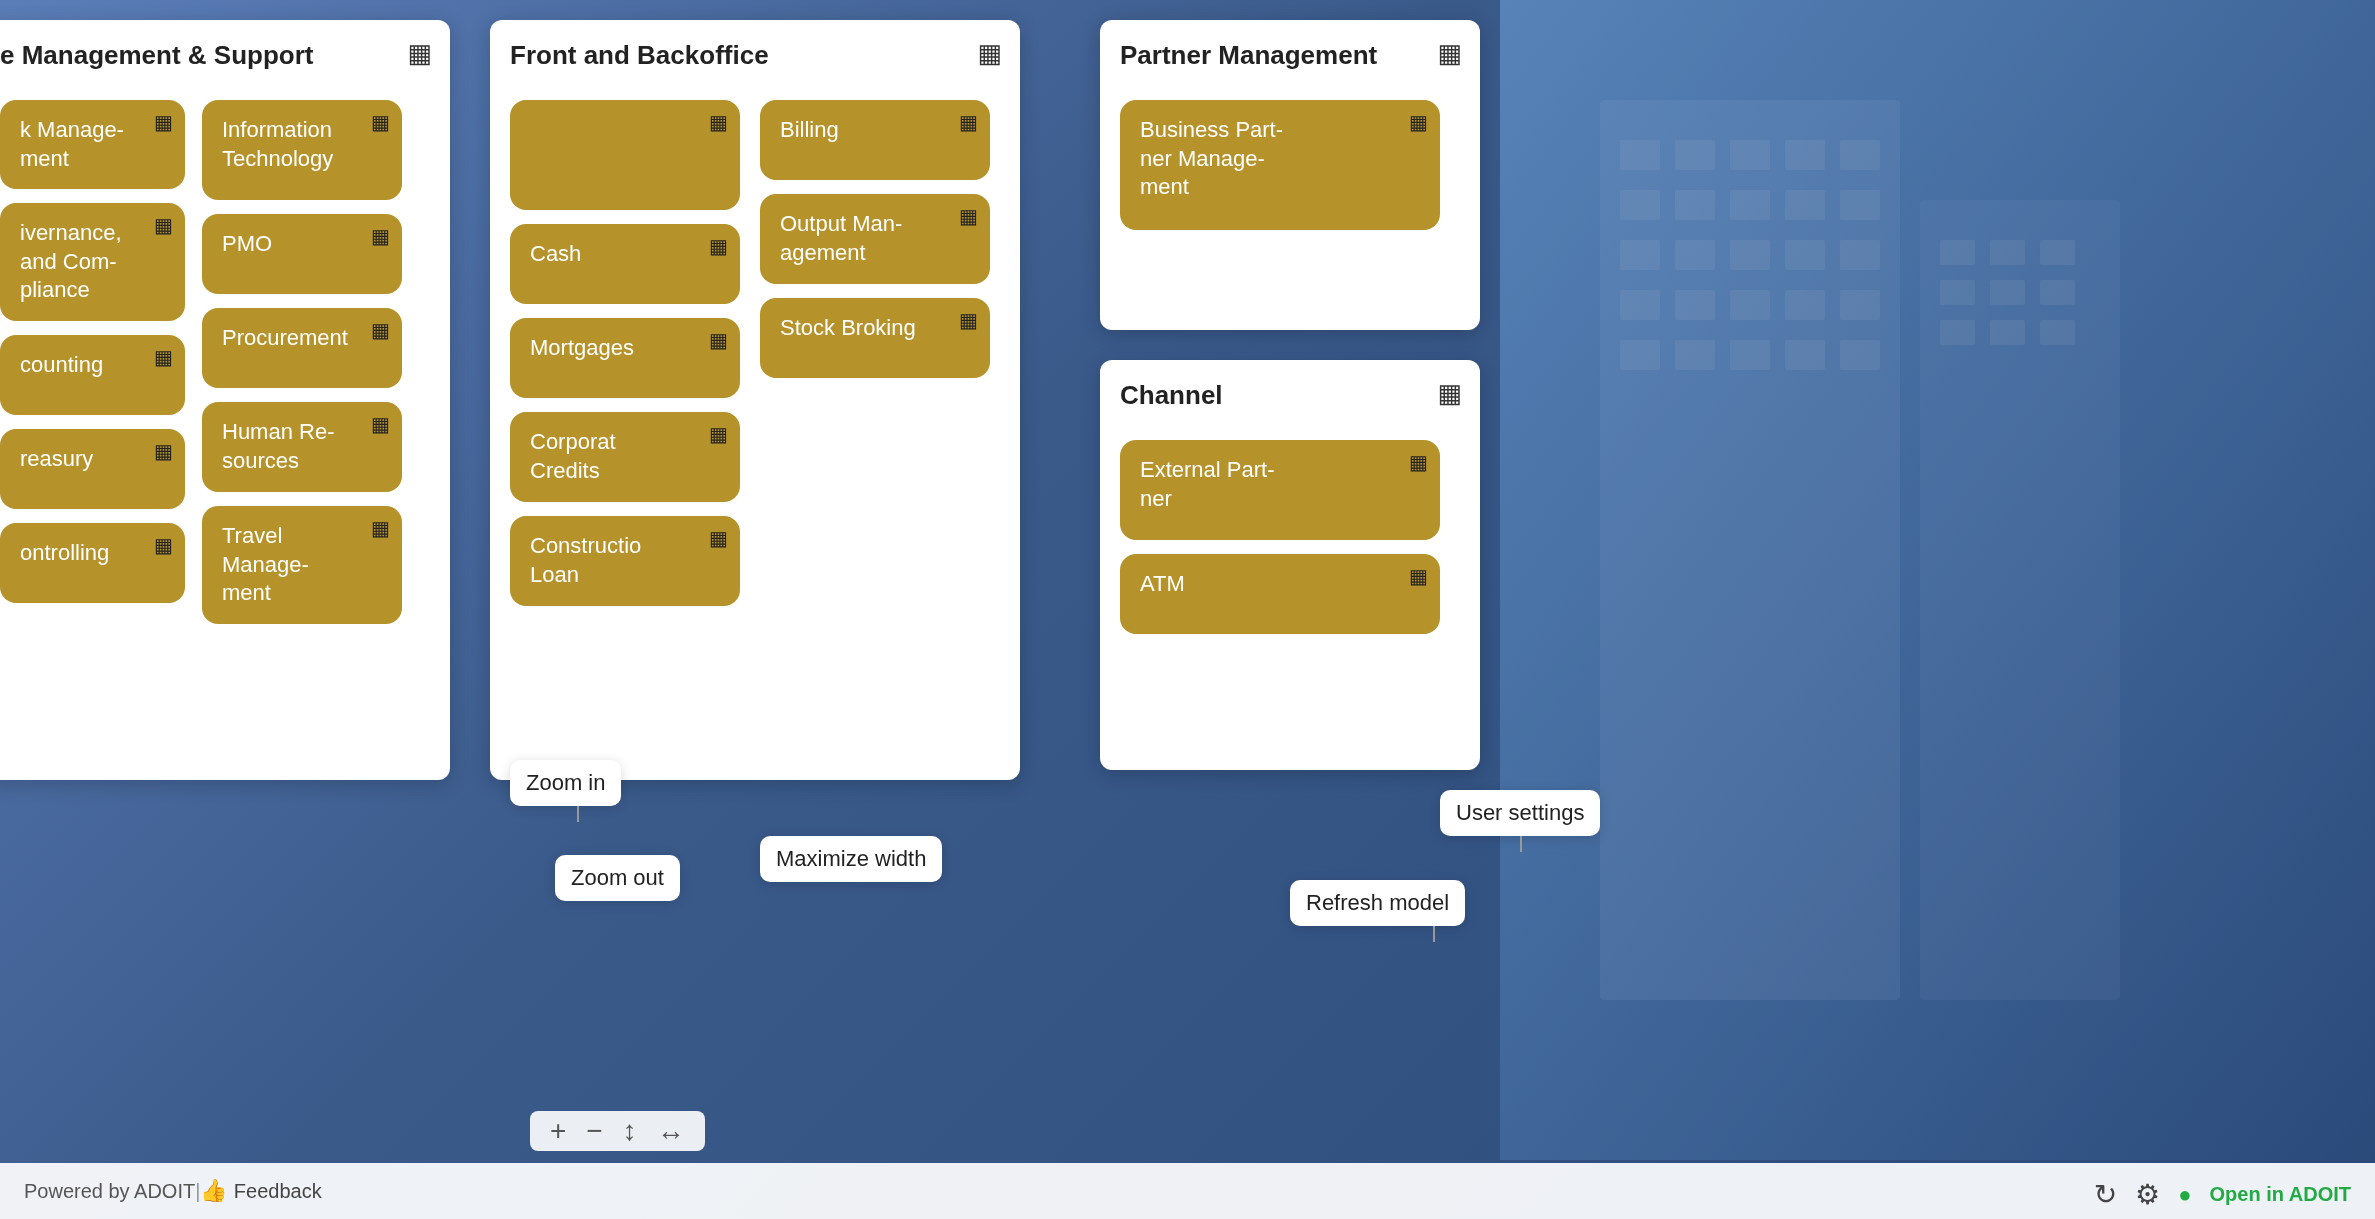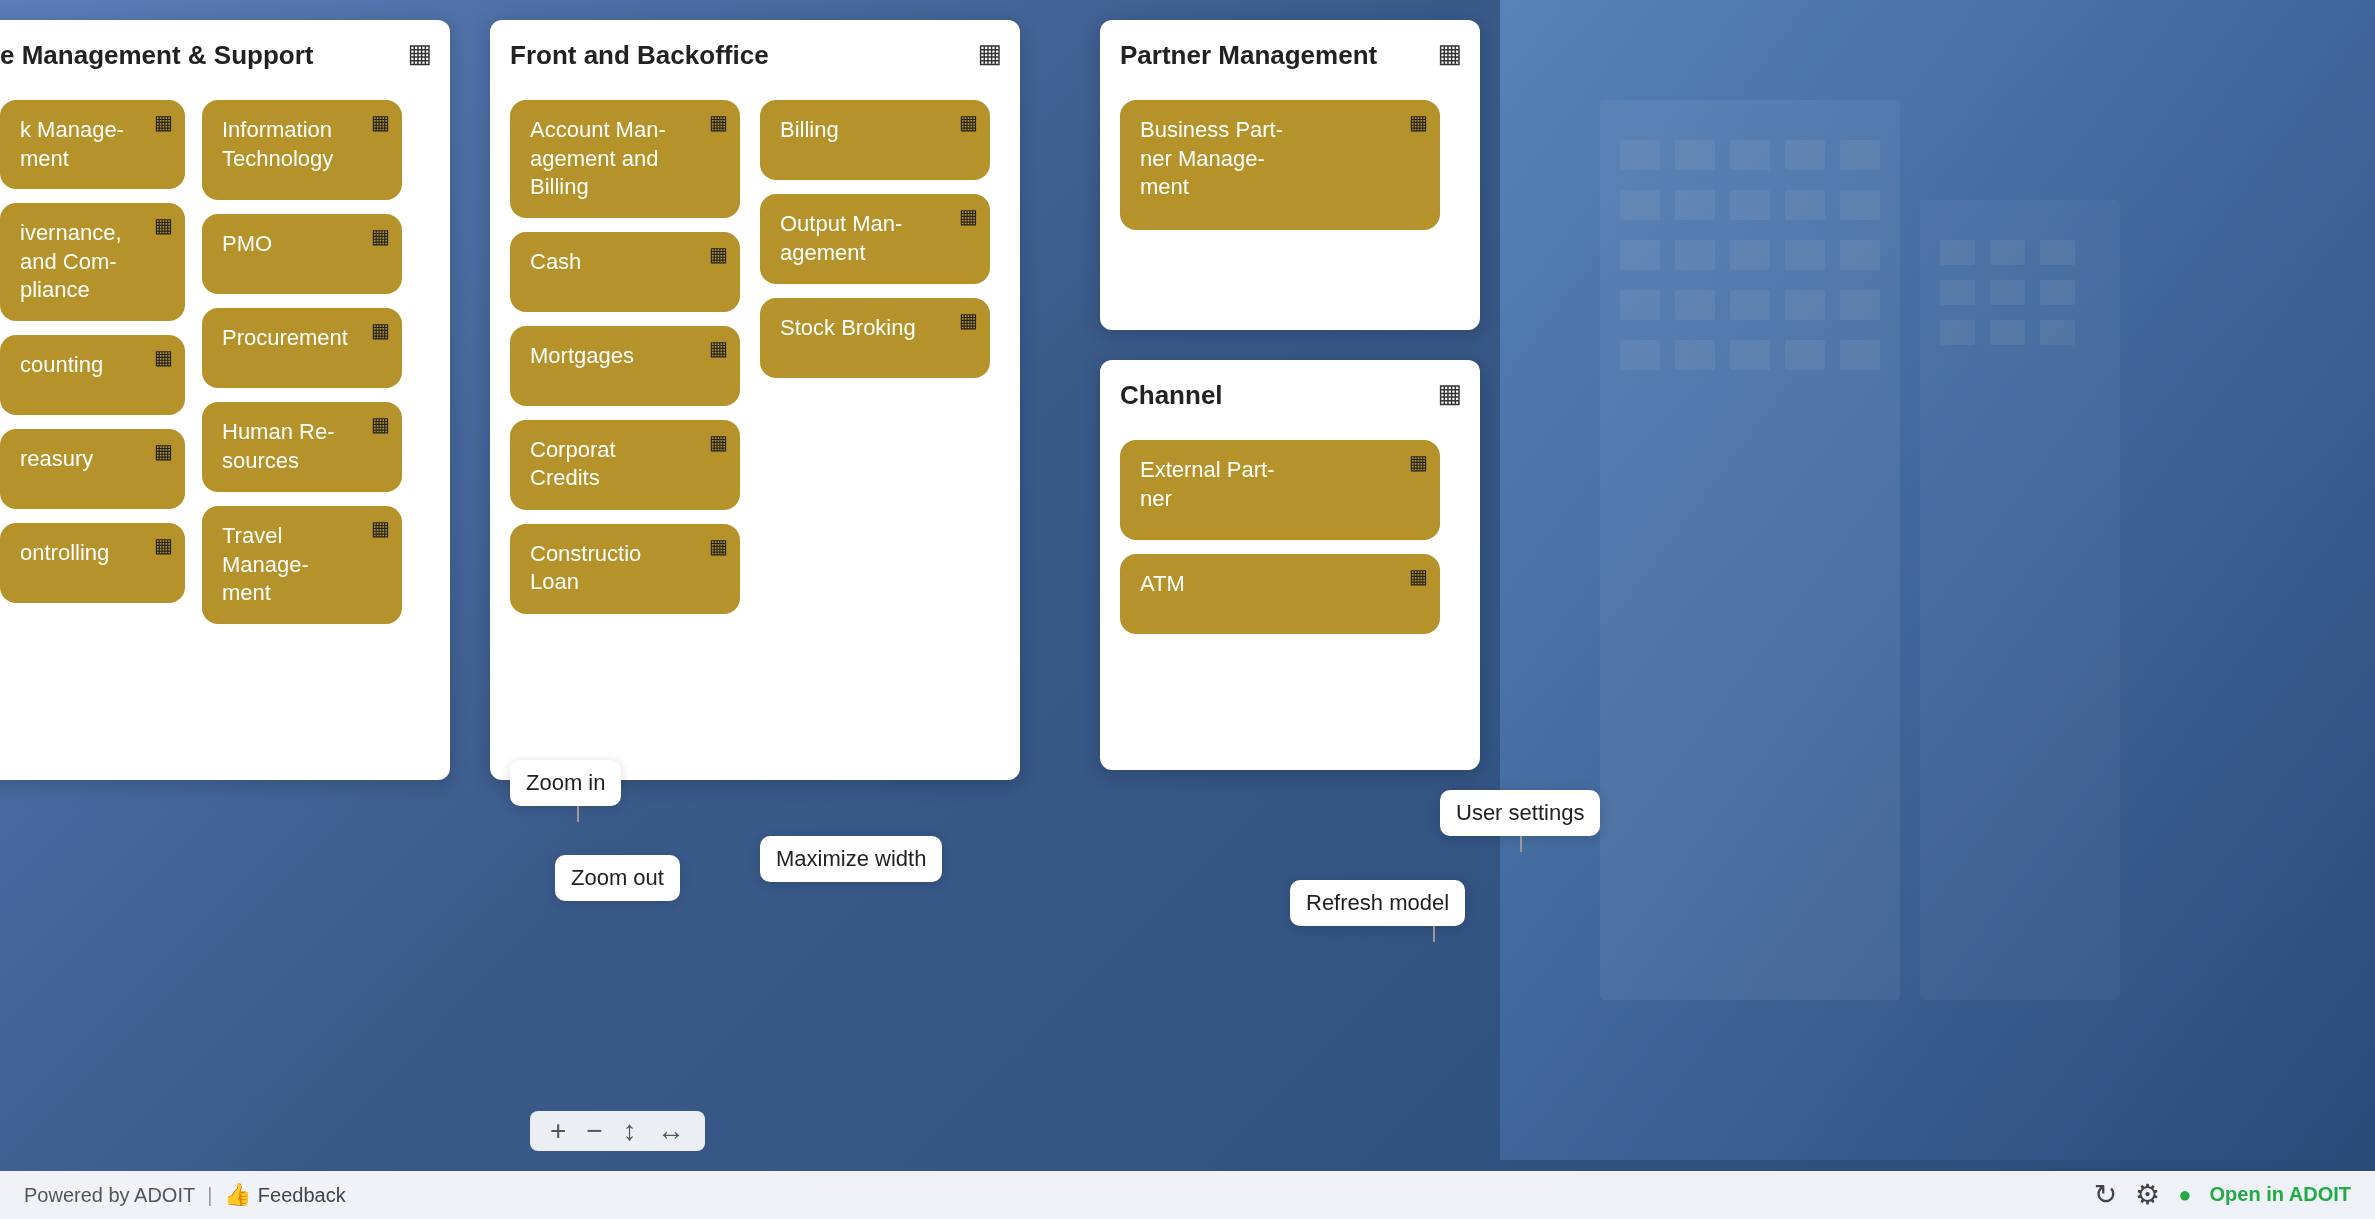--- a/index.html
+++ b/index.html
@@ -110,27 +110,27 @@
       width: 380px;
       height: 410px;
     }
 
     
     .bottom-bar {
       position: absolute;
       bottom: 0;
       left: 0;
       right: 0;
-      height: 48px;
+      height: 56px;
       background: rgba(255,255,255,0.92);
       display: flex;
       align-items: center;
       padding: 0 24px;
       z-index: 10;
-      gap: 12px;
+      gap: 0;
     }
 
     .powered-by {
       font-size: 20px;
       color: #555;
     }
 
     .divider-bar {
       font-size: 20px;
       color: #999;
@@ -325,21 +325,20 @@
     </div>
   </div>
 
   <div class="panel panel-center">
     <span class="panel-icon">▦</span>
     <div class="panel-title">Front and Backoffice</div>
 
     <div style="position:absolute;left:20px;top:80px;display:flex;flex-direction:column;gap:14px;">
       <div class="node" style="width:230px;min-height:110px;">
         <span class="node-icon">▦</span>
-        <span class="node-text">Account Man-<br>agement and<br>Billing</span>
       </div>
       <div class="node" style="width:230px;min-height:80px;">
         <span class="node-icon">▦</span>
         <span class="node-text">Cash</span>
       </div>
       <div class="node" style="width:230px;min-height:80px;">
         <span class="node-icon">▦</span>
         <span class="node-text">Mortgages</span>
       </div>
       <div class="node" style="width:230px;min-height:90px;">

